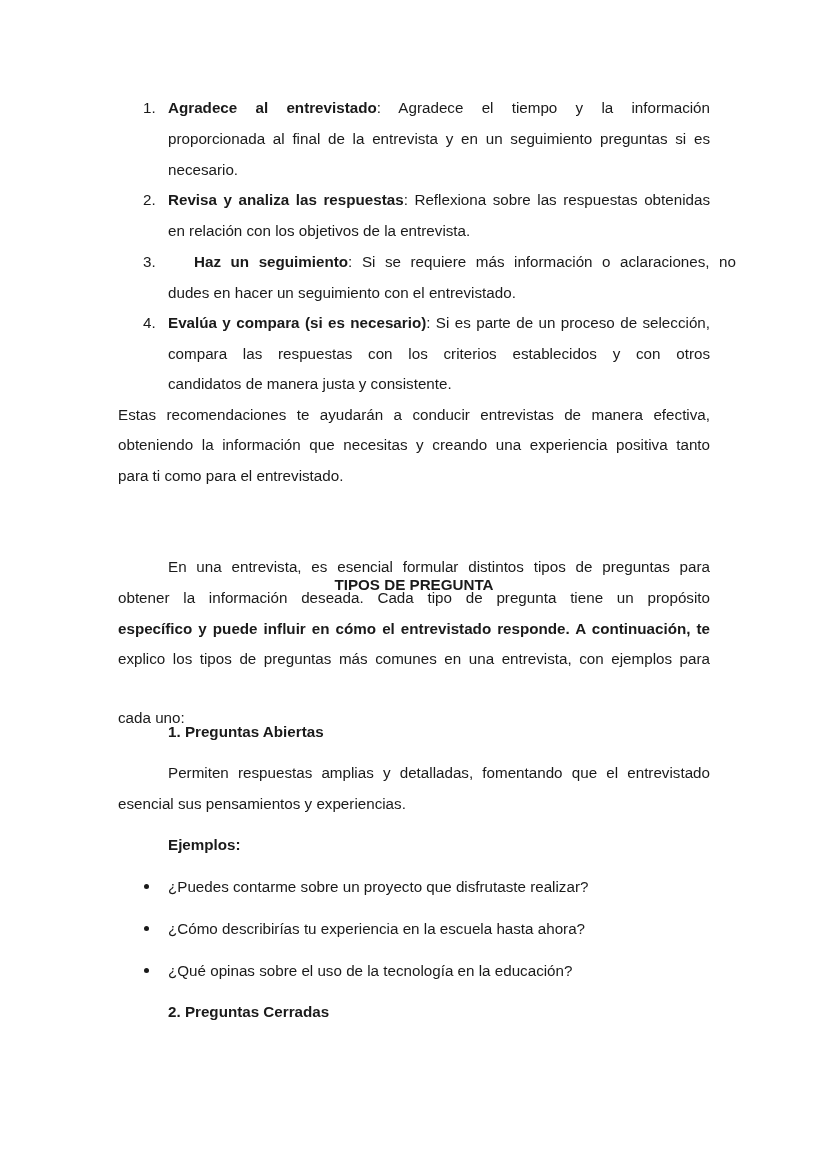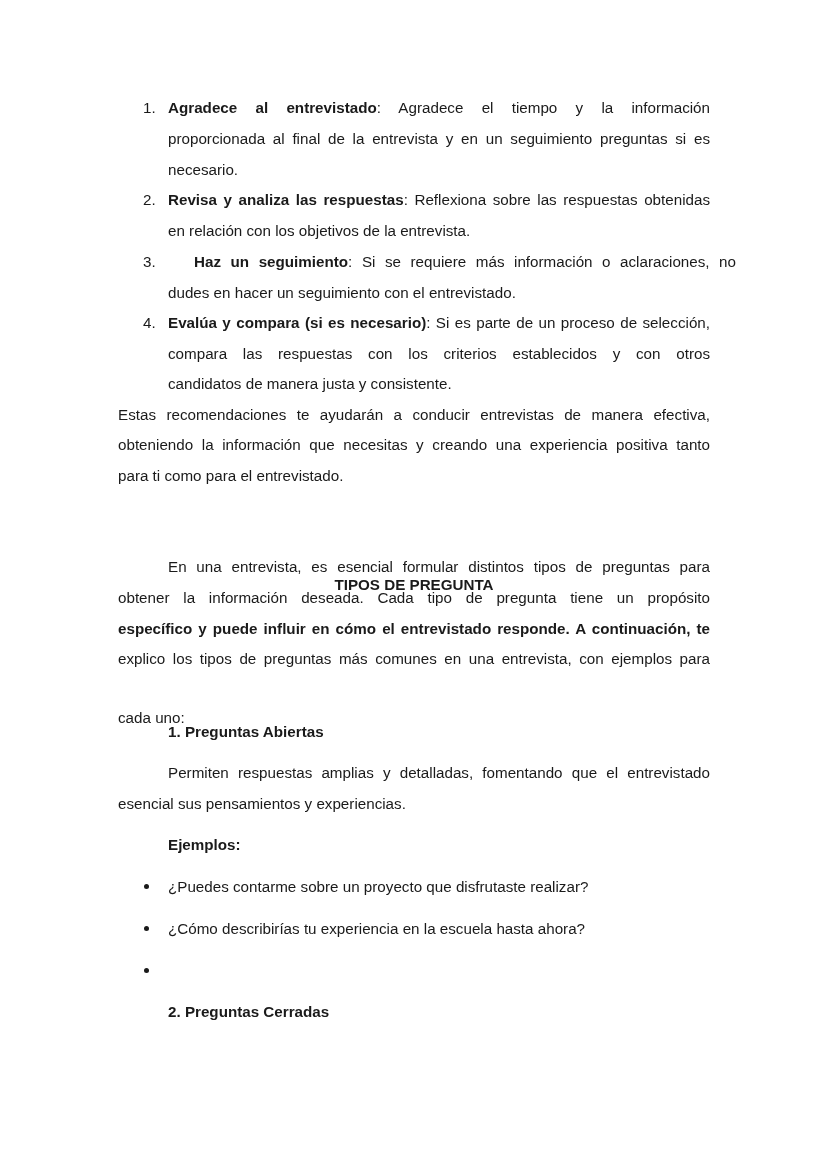--- a/index.html
+++ b/index.html
@@ -92,16 +92,17 @@
 
   <div class="line" style="left:168px; top:835px; font-weight:bold;">Ejemplos:</div>
 
   <span class="bullet" style="left:144px; top:884px;"></span>
   <div class="line" style="left:168px; top:877px;">¿Puedes contarme sobre un proyecto que disfrutaste realizar?</div>
 
   <span class="bullet" style="left:144px; top:926px;"></span>
   <div class="line" style="left:168px; top:919px;">¿Cómo describirías tu experiencia en la escuela hasta ahora?</div>
 
   <span class="bullet" style="left:144px; top:968px;"></span>
+  <div class="line" style="left:168px; top:961px;">¿Qué opinas sobre el uso de la tecnología en la educación?</div>
 
   <div class="line" style="left:168px; top:1002px; font-weight:bold;">2. Preguntas Cerradas</div>
 
 </div>
 
 </body></html>

